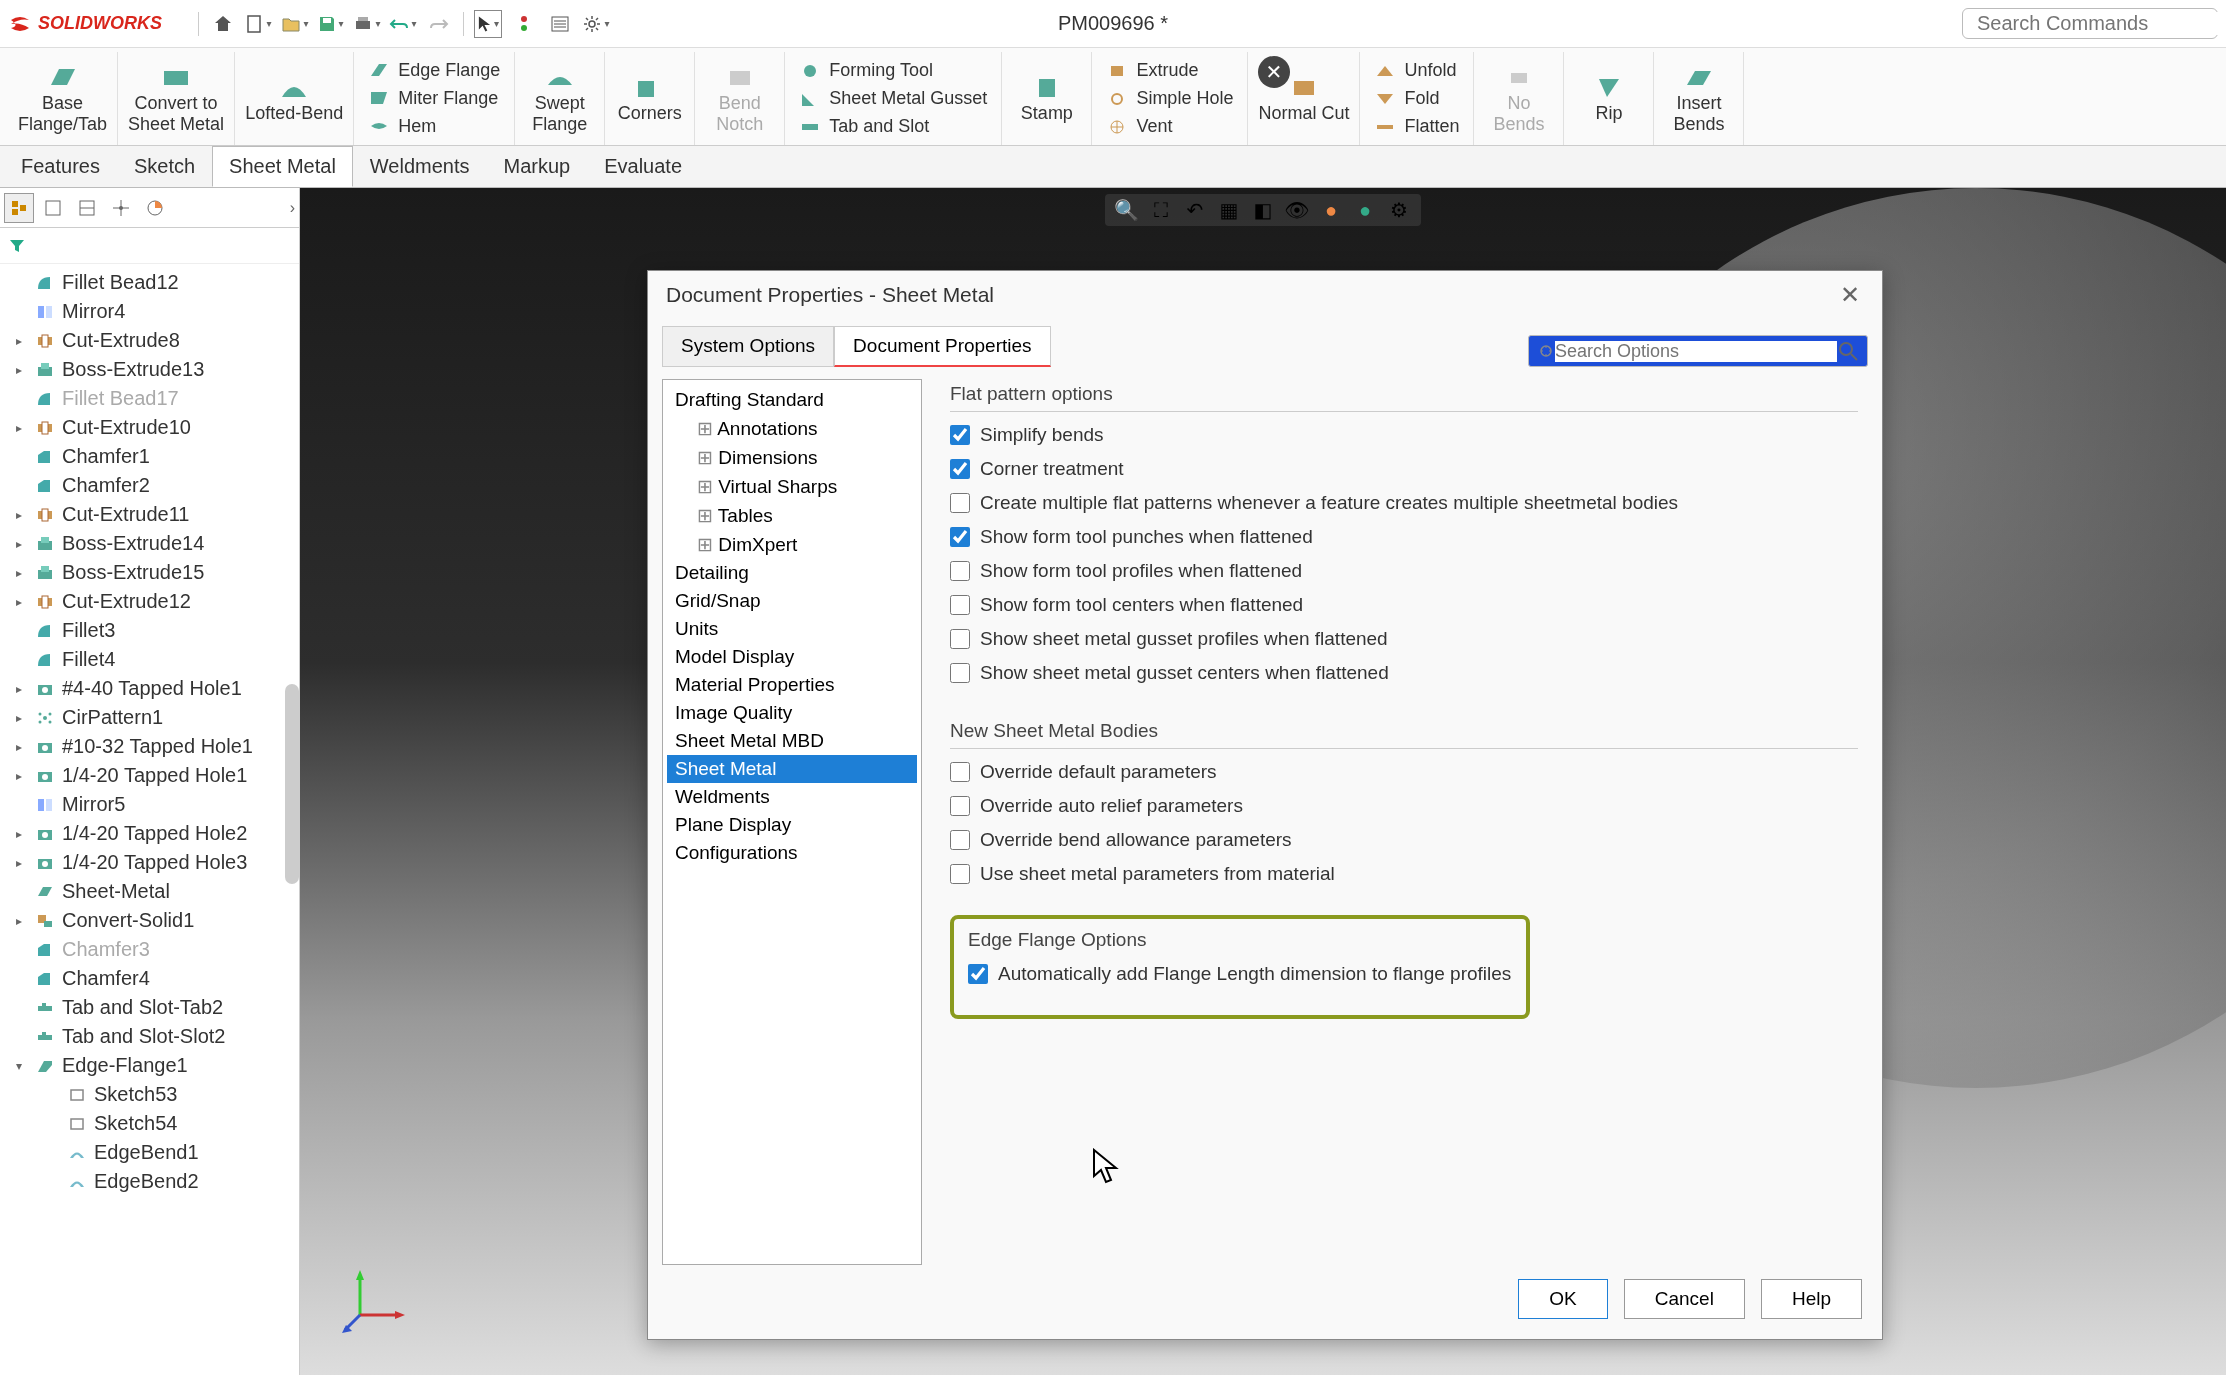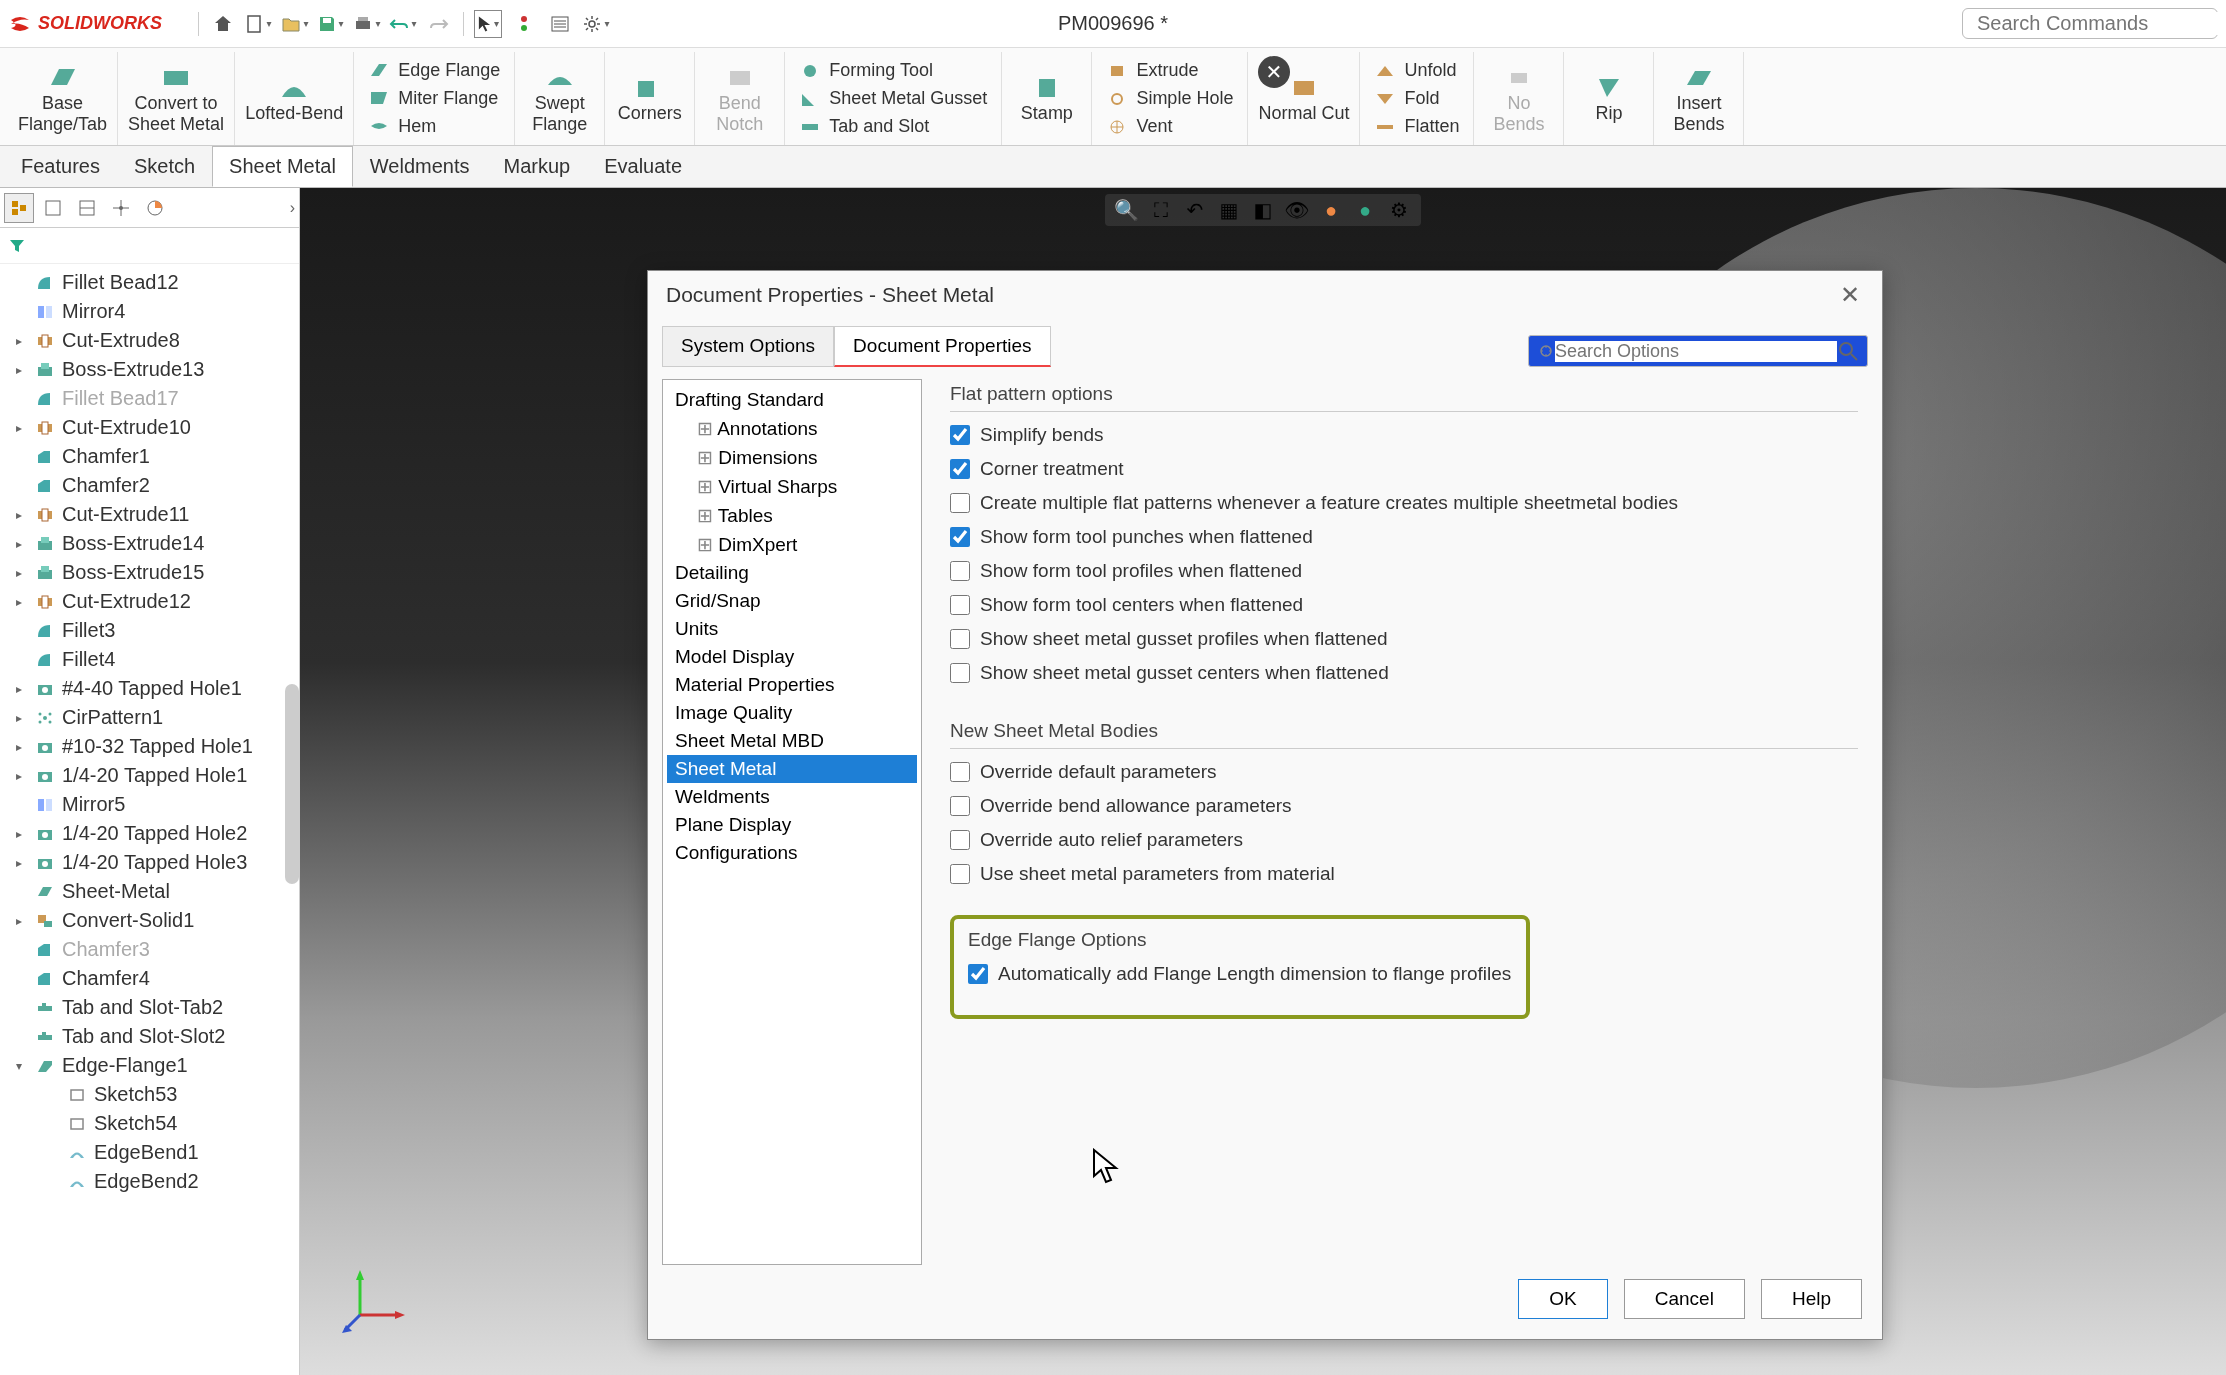--- a/index.html
+++ b/index.html
@@ -844,25 +844,25 @@
         <div style="height:20px"></div>
         <div class="group-lbl">New Sheet Metal Bodies</div>
         <div class="group-line"></div>
         <div id="group2">
             <label class="opt">
               <input type="checkbox" style="">
               <span>Override default parameters</span>
             </label>
             <label class="opt">
               <input type="checkbox" style="">
+              <span>Override auto relief parameters</span>
+            </label>
+            <label class="opt">
+              <input type="checkbox" style="">
               <span>Override bend allowance parameters</span>
-            </label>
-            <label class="opt">
-              <input type="checkbox" style="">
-              <span>Override auto relief parameters</span>
             </label>
             <label class="opt">
               <input type="checkbox" style="">
               <span>Use sheet metal parameters from material</span>
             </label>
           </div>
         <div class="highlight-box">
           <div class="group-lbl" style="margin-top:0">Edge Flange Options</div>
           <div id="group3">
               <label class="opt">

